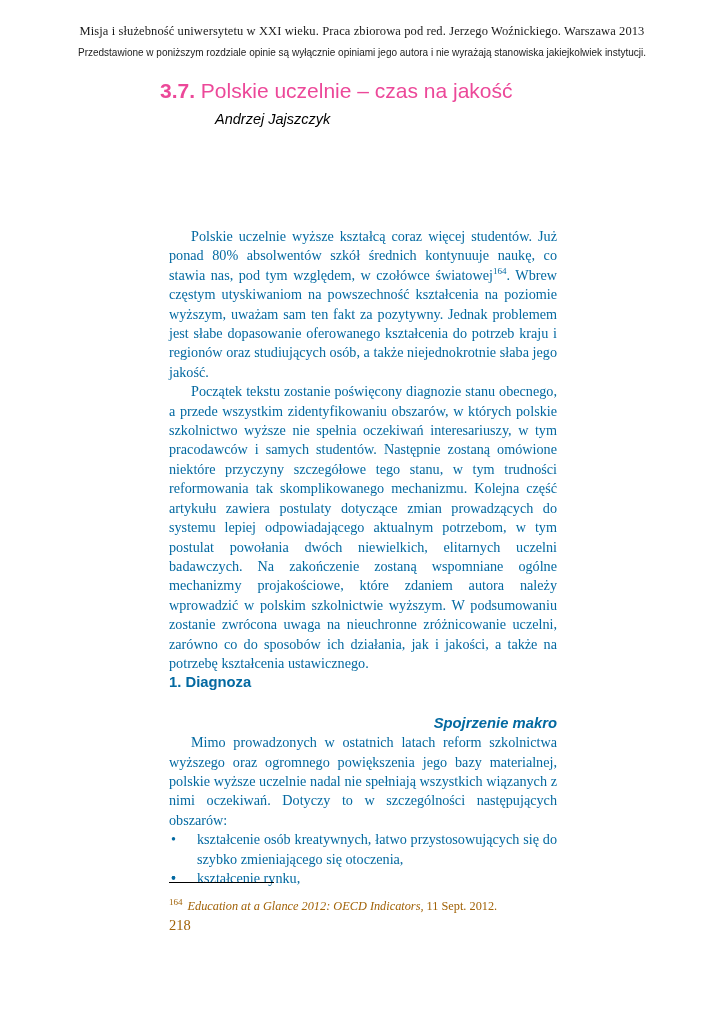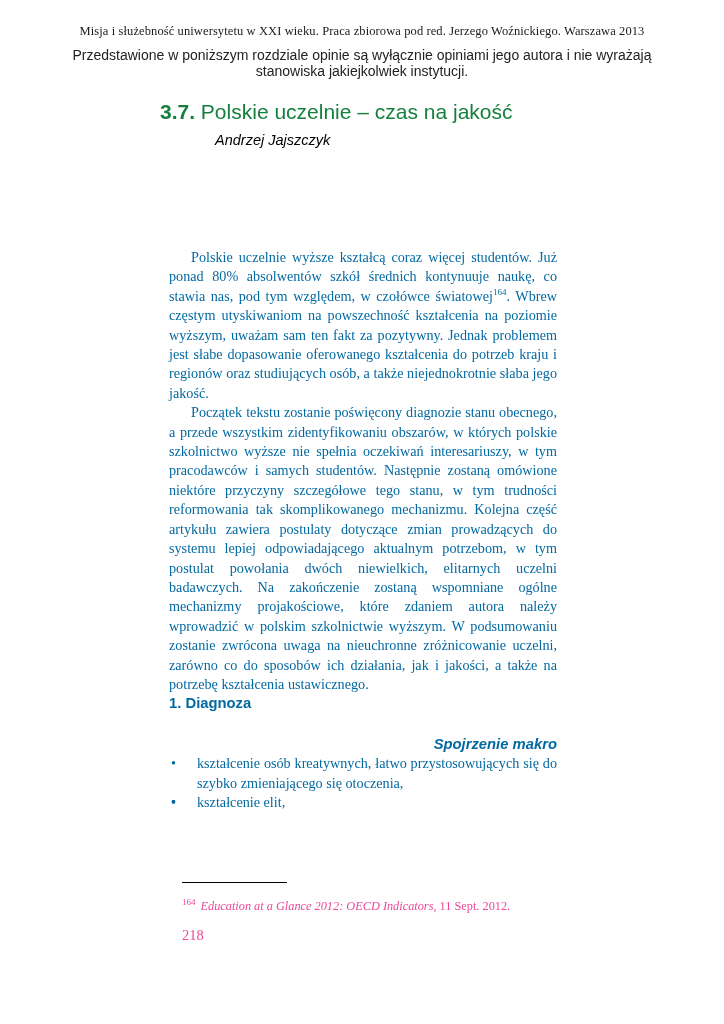--- a/index.html
+++ b/index.html
@@ -19,29 +19,29 @@
     text-align: center;
     font-family: "Liberation Serif", serif;
     font-size: 12.5px;
     letter-spacing: 0.1px;
     color: #1a1a1a;
   }
   .disclaimer {
     margin-top: 8px;
     text-align: center;
     font-family: "Liberation Sans", sans-serif;
-    font-size: 14px;
+    font-size: 10px;
     color: #222222;
   }
   .chapter-head {
     margin: 20px 94px 0 88px;
     font-family: "Liberation Sans", sans-serif;
     font-size: 21px;
     line-height: 26px;
-    color: #15803d;
+    color: #ec4899;
   }
   .chapter-number { font-weight: bold; }
   .chapter-title { font-weight: normal; }
   .author {
     margin: 7px 94px 12px 143px;
     font-family: "Liberation Sans", sans-serif;
     font-style: italic;
     font-size: 14.5px;
     color: #000000;
   }
@@ -84,40 +84,40 @@
     padding-left: 28px;
     text-align: justify;
   }
   .bullet-glyph {
     position: absolute;
     left: 2px;
     top: 0;
   }
   .footnotes {
     position: absolute;
-    left: 110px;
+    left: 97px;
     top: 882px;
     width: 533px;
     font-family: "Liberation Serif", serif;
-    color: #ec4899;
+    color: #a16207;
   }
   .footnote-rule {
     width: 105px;
     border-top: 1.2px solid #000000;
     margin-bottom: 11px;
   }
   .footnote-text { font-size: 12.3px; line-height: 16px; }
   .footnote-text .fn-marker {
     font-size: 9px;
     vertical-align: super;
     margin-right: 5px;
   }
   .footnote-text .fn-italic { font-style: italic; }
   .page-number {
-    margin-top: 13px;
+    margin-top: 3px;
     font-size: 14.5px;
     font-family: "Liberation Serif", serif;
   }
 </style>
 </head>
 <body>
 
 <div class="page">
 
   <div class="running-header">Misja i służebność uniwersytetu w XXI wieku. Praca zbiorowa pod red. Jerzego Woźnickiego. Warszawa 2013</div>
@@ -131,35 +131,36 @@
   <div class="content">
 
     <p class="body-par first-par"><span>Polskie uczelnie wyższe kształcą coraz więcej studentów. Już ponad 80% absolwentów szkół średnich kontynuuje naukę, co stawia nas, pod tym względem, w czołówce światowej</span><sup class="fn-ref">164</sup><span>. Wbrew częstym utyskiwaniom na powszechność kształcenia na poziomie wyższym, uważam sam ten fakt za pozytywny. Jednak problemem jest słabe dopasowanie oferowanego kształcenia do potrzeb kraju i regionów oraz studiujących osób, a także niejednokrotnie słaba jego jakość.</span></p>
 
     <p class="body-par">Początek tekstu zostanie poświęcony diagnozie stanu obecnego, a przede wszystkim zidentyfikowaniu obszarów, w których polskie szkolnictwo wyższe nie spełnia oczekiwań interesariuszy, w tym pracodawców i samych studentów. Następnie zostaną omówione niektóre przyczyny szczegółowe tego stanu, w tym trudności reformowania tak skomplikowanego mechanizmu. Kolejna część artykułu zawiera postulaty dotyczące zmian prowadzących do systemu lepiej odpowiadającego aktualnym potrzebom, w tym postulat powołania dwóch niewielkich, elitarnych uczelni badawczych. Na zakończenie zostaną wspomniane ogólne mechanizmy projakościowe, które zdaniem autora należy wprowadzić w polskim szkolnictwie wyższym. W podsumowaniu zostanie zwrócona uwaga na nieuchronne zróżnicowanie uczelni, zarówno co do sposobów ich działania, jak i jakości, a także na potrzebę kształcenia ustawicznego.</p>
 
     <p class="section-heading">1. Diagnoza</p>
 
     <p class="subsection-heading">Spojrzenie makro</p>
 
+    <p class="body-par">Mimo prowadzonych w ostatnich latach reform szkolnictwa wyższego oraz ogromnego powiększenia jego bazy materialnej, polskie wyższe uczelnie nadal nie spełniają wszystkich wiązanych z nimi oczekiwań. Dotyczy to w szczególności następujących obszarów:</p>
 
     <div class="bullet-list">
       <div class="bullet-item">
         <span class="bullet-glyph">•</span>
         <span>kształcenie osób kreatywnych, łatwo przystosowujących się do szybko zmieniającego się otoczenia,</span>
       </div>
       <div class="bullet-item">
         <span class="bullet-glyph">•</span>
       </div>
       <div class="bullet-item">
         <span class="bullet-glyph">•</span>
       </div>
       <div class="bullet-item">
         <span class="bullet-glyph">•</span>
-        <span>kształcenie elit,</span>
+        <span>kształcenie rynku,</span>
       </div>
     </div>
 
   </div>
 
   <div class="footnotes">
     <div class="footnote-rule"></div>
     <div class="footnote-text"><span class="fn-marker">164</span><span class="fn-italic">Education at a Glance 2012: OECD Indicators,</span><span> 11 Sept. 2012.</span></div>
     <div class="page-number">218</div>
   </div>

